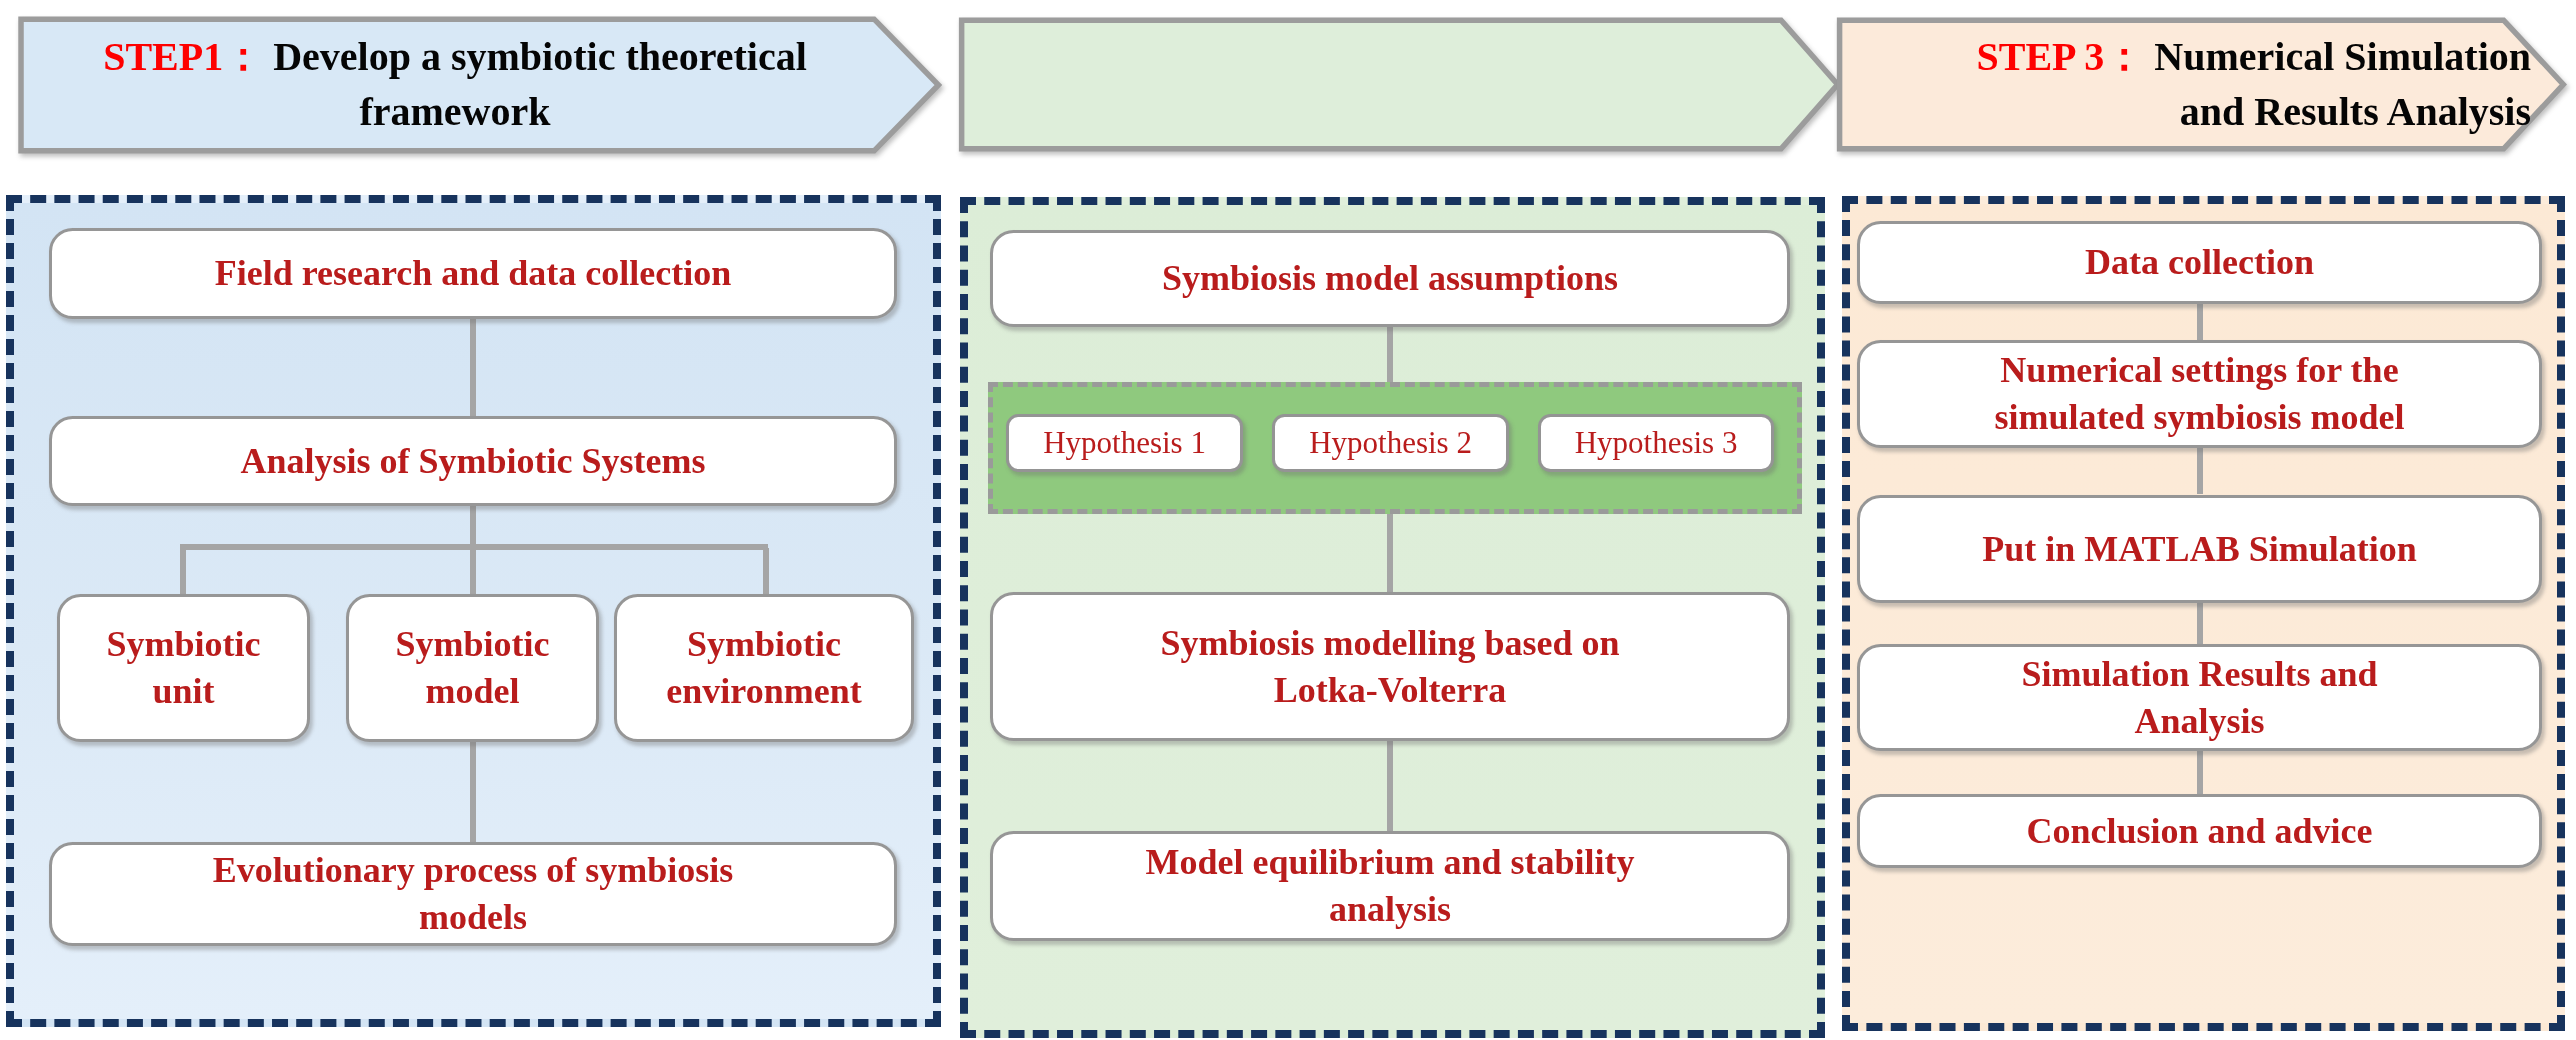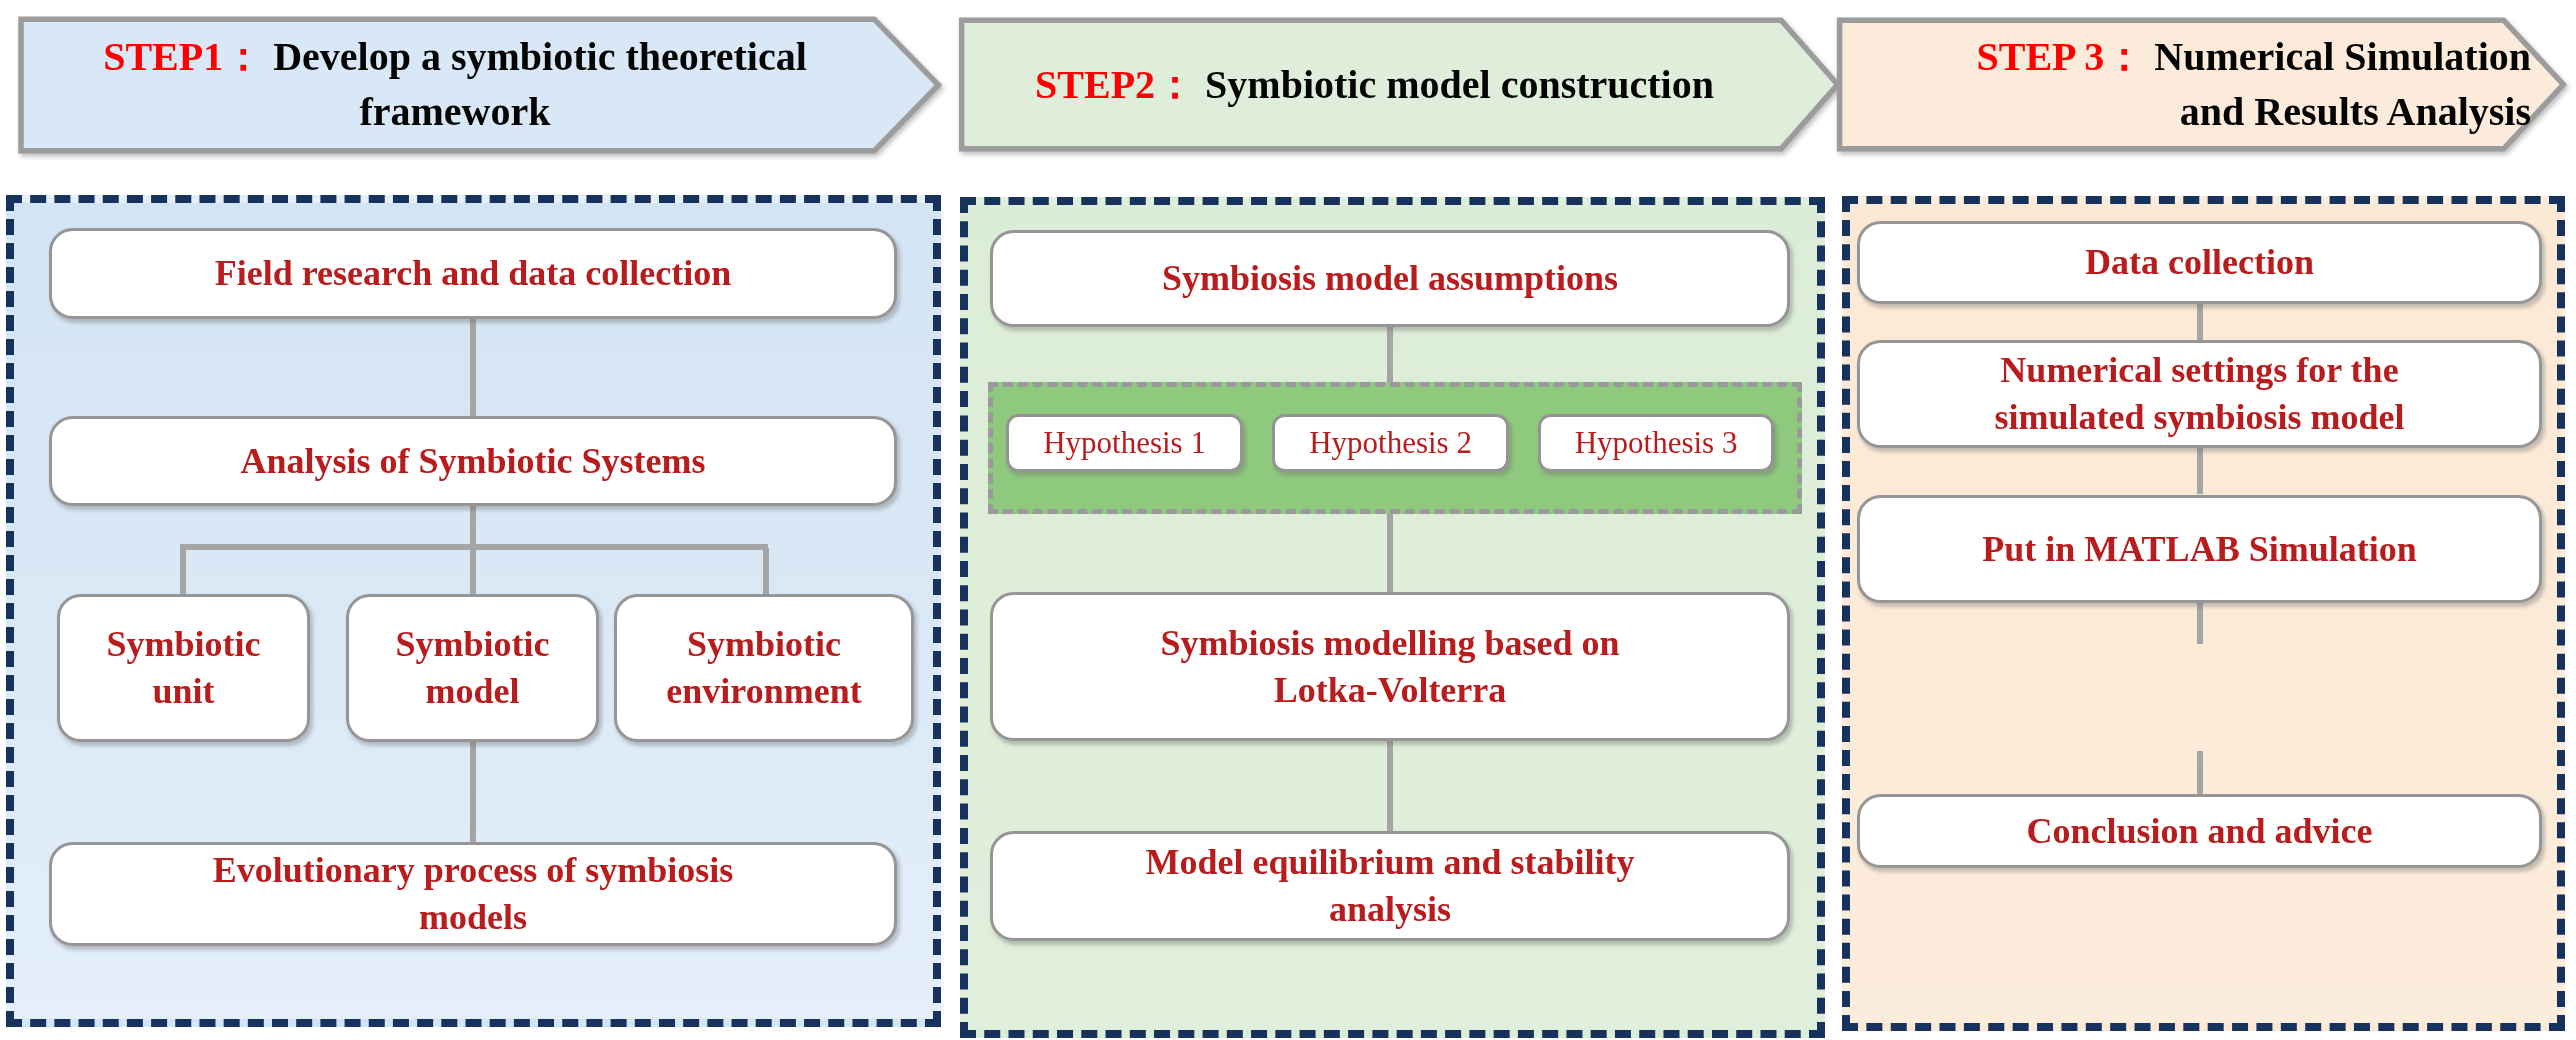--- a/index.html
+++ b/index.html
@@ -49,23 +49,20 @@
     <polygon points="4,4 1092,4 1174,88 1092,172 4,172" stroke="#9c9c9c" stroke-width="7" fill="#d8e8f6"></polygon>
   </svg>
   <div class="header-text ht-center" style="left:31px;top:15.7px;width:848px;height:138px">
     <div class="ht-inner"><span class="step-red">STEP1： </span><span>Develop a symbiotic theoretical
 framework</span></div>
   </div>
 
   <svg class="header-svg" style="left:958px;top:17.3px" width="884" height="135" viewBox="0 0 1125 172">
     <polygon points="4,4 1048,4 1120,86 1048,168 4,168" stroke="#9c9c9c" stroke-width="7" fill="#deeeda"></polygon>
   </svg>
-  <div class="header-text ht-center" style="left:978px;top:17.3px;width:793px;height:135px">
-    <div class="ht-inner"><span class="step-red">STEP2： </span><span>Symbiotic model construction</span></div>
-  </div>
 
   <svg class="header-svg" style="left:1836px;top:17.3px" width="734" height="135" viewBox="0 0 934 172">
     <polygon points="4,4 850,4 926,86 850,168 4,168" stroke="#9c9c9c" stroke-width="7" fill="#fceada"></polygon>
   </svg>
   <div class="header-text ht-left" style="left:1879px;top:17.3px;width:652px;height:135px">
     <div class="ht-inner"><span class="step-red">STEP 3： </span><span>Numerical Simulation
 and Results Analysis</span></div>
   </div>
 
   <div class="panel" id="panel1"></div>
@@ -105,17 +102,19 @@
 
   <div class="panel" id="panel3"></div>
 
   <div class="box" style="left:1857px;top:221px;width:685px;height:83px">Data collection</div>
   <div class="conn" style="left:2197px;top:304px;width:5.5px;height:36px"></div>
   <div class="box" style="left:1857px;top:340px;width:685px;height:108px">Numerical settings for the
 simulated symbiosis model</div>
   <div class="conn" style="left:2197px;top:448px;width:5.5px;height:46px"></div>
   <div class="box" style="left:1857px;top:495px;width:685px;height:108px">Put in MATLAB Simulation</div>
   <div class="conn" style="left:2197px;top:603px;width:5.5px;height:41px"></div>
+  <div class="box" style="left:1857px;top:644px;width:685px;height:107px">Simulation Results and
+Analysis</div>
   <div class="conn" style="left:2197px;top:751px;width:5.5px;height:43px"></div>
   <div class="box" style="left:1857px;top:794px;width:685px;height:74px">Conclusion and advice</div>
 
 </div>
 
 
 </body></html>

